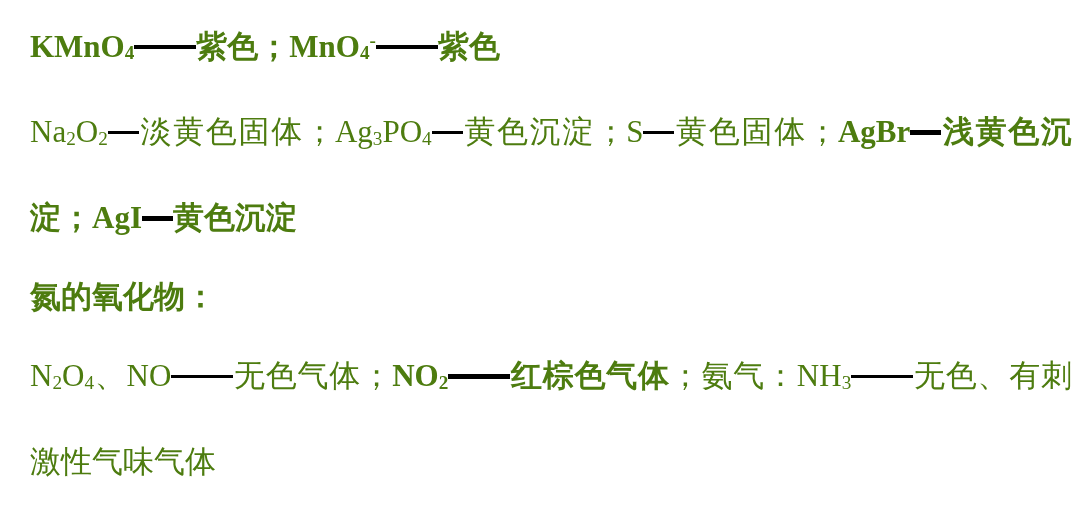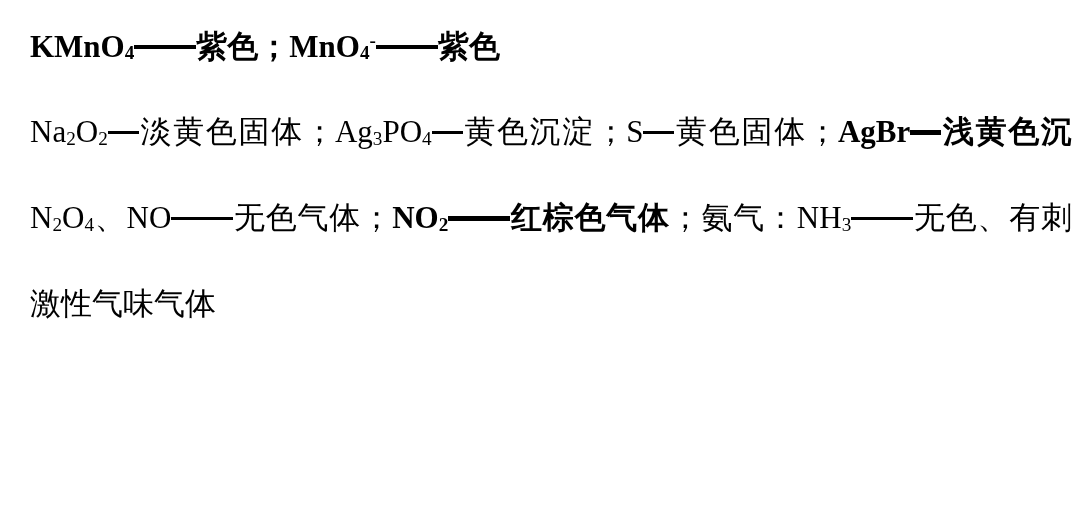--- a/index.html
+++ b/index.html
@@ -35,18 +35,20 @@
     vertical-align: 0.27em;
   }
   .dash-bar.thick {
     height: 0.15em;
     vertical-align: 0.24em;
   }
 </style>
 </head>
 <body style="background: rgb(255, 255, 255);">
 
-<main class="doc" style="color: #000000;">
+<main class="doc" style="color: #4d7c0f;">
     <div class="line"><span class="run serif bold">KMnO</span><span class="run serif bold sub">4</span><span class="dash-bar thick" aria-label="——" style="width: 2em;"></span><span class="run sans bold">紫色；</span><span class="run serif bold">MnO</span><span class="run serif bold sub">4</span><span class="run serif bold sup">-</span><span class="dash-bar thick" aria-label="——" style="width: 2em;"></span><span class="run sans bold">紫色</span></div>
     <div class="line justified"><span class="run serif">Na</span><span class="run serif sub">2</span><span class="run serif">O</span><span class="run serif sub">2</span><span class="dash-bar" aria-label="—" style="width: 1em;"></span><span class="run sans">淡黄色固体；</span><span class="run serif">Ag</span><span class="run serif sub">3</span><span class="run serif">PO</span><span class="run serif sub">4</span><span class="dash-bar" aria-label="—" style="width: 1em;"></span><span class="run sans">黄色沉淀；</span><span class="run serif">S</span><span class="dash-bar" aria-label="—" style="width: 1em;"></span><span class="run sans">黄色固体；</span><span class="run serif bold">AgBr</span><span class="dash-bar thick" aria-label="—" style="width: 1em;"></span><span class="run sans bold">浅黄色沉</span></div>
+    <div class="line"><span class="run sans bold">淀；</span><span class="run serif bold">AgI</span><span class="dash-bar thick" aria-label="—" style="width: 1em;"></span><span class="run sans bold">黄色沉淀</span></div>
+    <div class="line"><span class="run sans bold">氮的氧化物：</span></div>
     <div class="line justified"><span class="run serif">N</span><span class="run serif sub">2</span><span class="run serif">O</span><span class="run serif sub">4</span><span class="run sans">、</span><span class="run serif">NO</span><span class="dash-bar" aria-label="——" style="width: 2em;"></span><span class="run sans">无色气体；</span><span class="run serif bold">NO</span><span class="run serif bold sub">2</span><span class="dash-bar thick" aria-label="——" style="width: 2em;"></span><span class="run sans bold">红棕色气体</span><span class="run sans">；氨气：</span><span class="run serif">NH</span><span class="run serif sub">3</span><span class="dash-bar" aria-label="——" style="width: 2em;"></span><span class="run sans">无色、有刺</span></div>
     <div class="line"><span class="run sans">激性气味气体</span></div>
   </main>
 
 </body></html>

